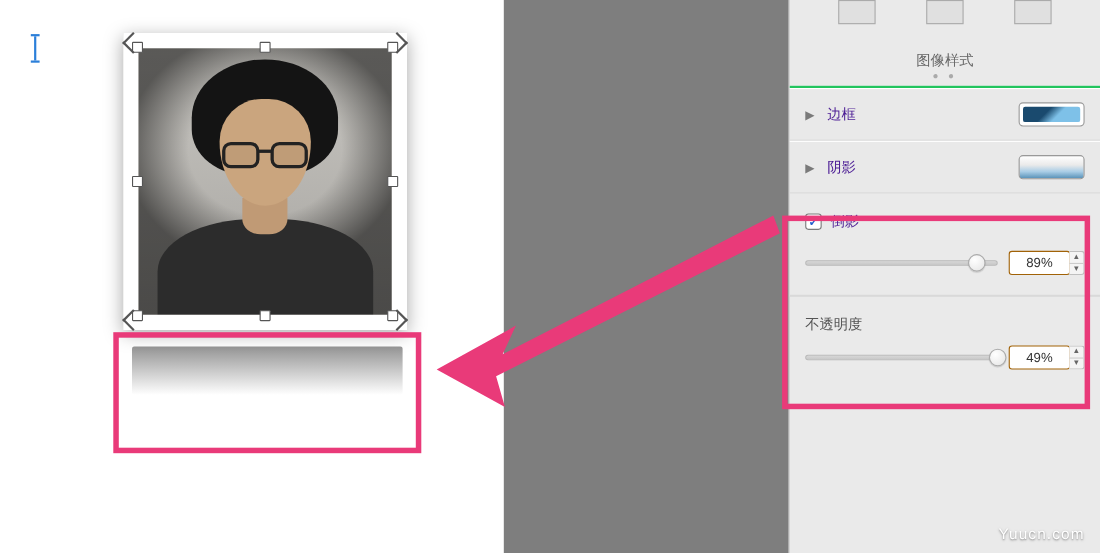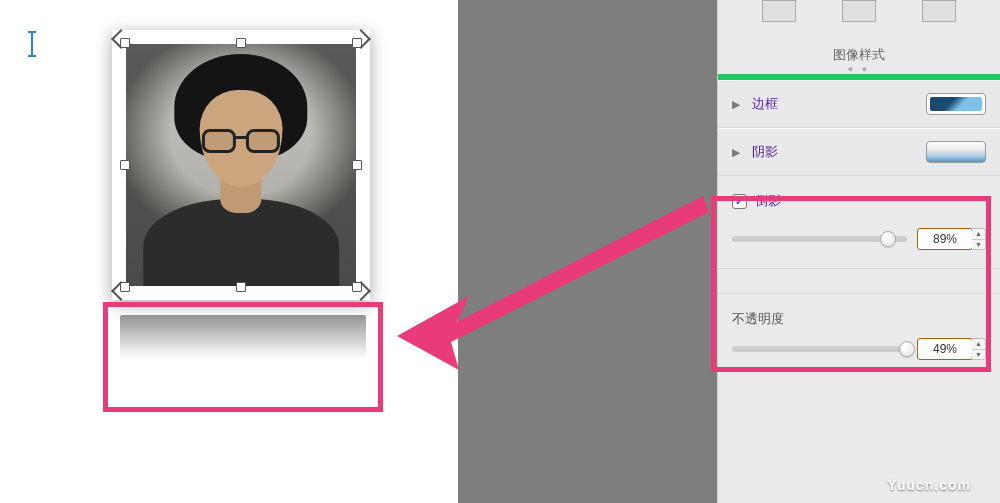--- a/index.html
+++ b/index.html
@@ -173,21 +173,21 @@
       right: 0;
       top: 0;
       width: 283px;
       height: 503px;
       background: #eaeaea;
       border-left: 1px solid #cfcfcf;
     }
     .styles-header{
       height:80px;
       position:relative;
-      border-bottom:6px solid #22c55e;
+      border-bottom:2px solid #22c55e;
     }
     .thumbs{
       position:absolute;left:0;top:0;width:100%;height:24px;
       display:flex;justify-content:center;gap:46px;
     }
     .thumb{width:34px;height:22px;border:1px solid #aaa;background:#e0e0e0;}
     .styles-title{
       position:absolute;left:0;top:46px;width:100%;text-align:center;color:#666;font-size:13px;
     }
     .dots{
@@ -258,27 +258,26 @@
       width:56px;height:22px;border:1px solid #a16207;border-radius:3px;background:#fff;
       display:flex;align-items:center;justify-content:center;font-size:12px;color:#333;
     }
     .stepper{
       width:14px;height:22px;border:1px solid #bfbfbf;border-left:none;border-radius:0 3px 3px 0;
       background:#f4f4f4;display:flex;flex-direction:column;overflow:hidden;margin-left:-1px;
     }
     .stepper div{flex:1;display:flex;align-items:center;justify-content:center;font-size:7px;color:#666;border-bottom:1px solid #ccc;}
     .stepper div:last-child{border-bottom:none;}
 
-    .opacity-block{padding:16px 14px 18px;border-top:1px solid #dcdcdc;margin-top:24px;}
+    .opacity-block{padding:16px 14px 18px;border-top:1px solid #dcdcdc;}
     .opacity-block .label{color:#555;margin-bottom:10px;display:block;}
 
     .watermark{
-      position:absolute;right:29px;bottom:10px;color:#fff;font-size:14px;letter-spacing:1px;
+      position:absolute;right:14px;bottom:10px;color:#fff;font-size:14px;letter-spacing:1px;
       text-shadow:0 1px 2px rgba(0,0,0,.5);
-      font-weight:bold;
     }
   </style>
 </head>
 <body>
 
 <div class="canvas-area">
   <div class="cursor"></div>
 
   <div class="image-frame">
     <div class="portrait">

